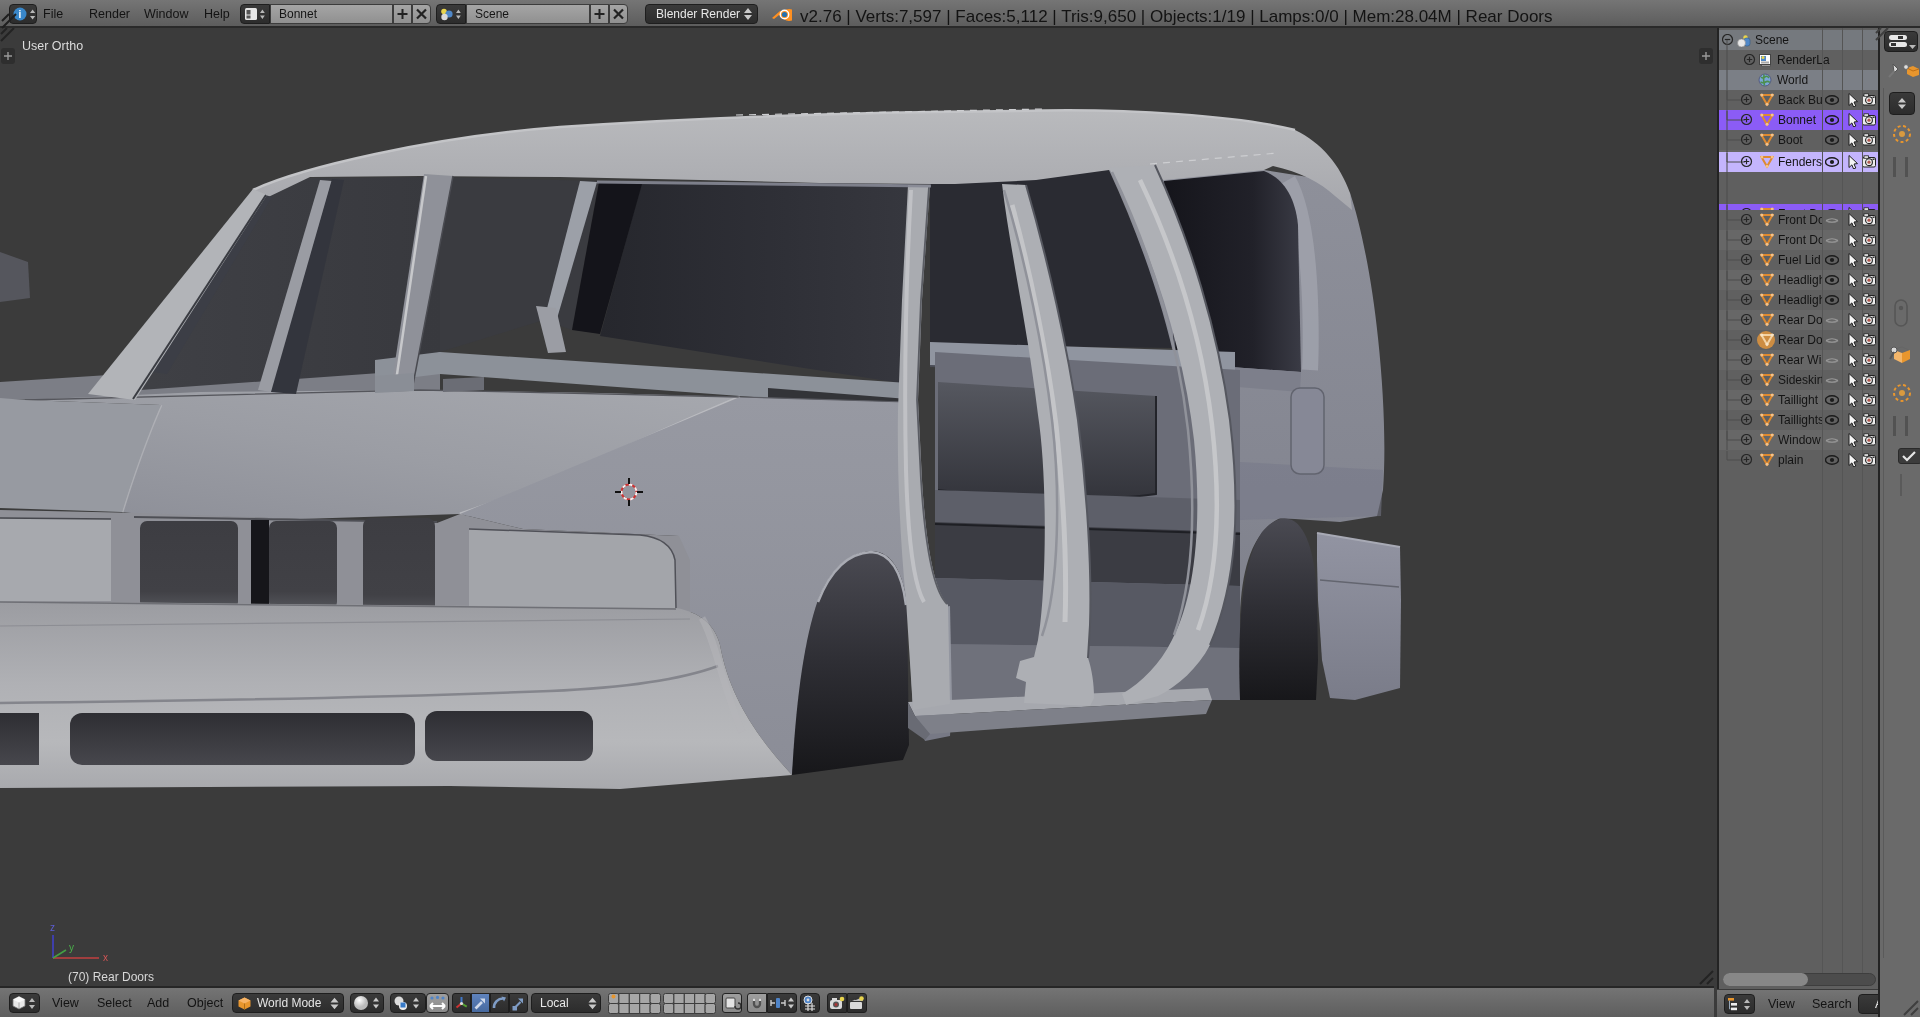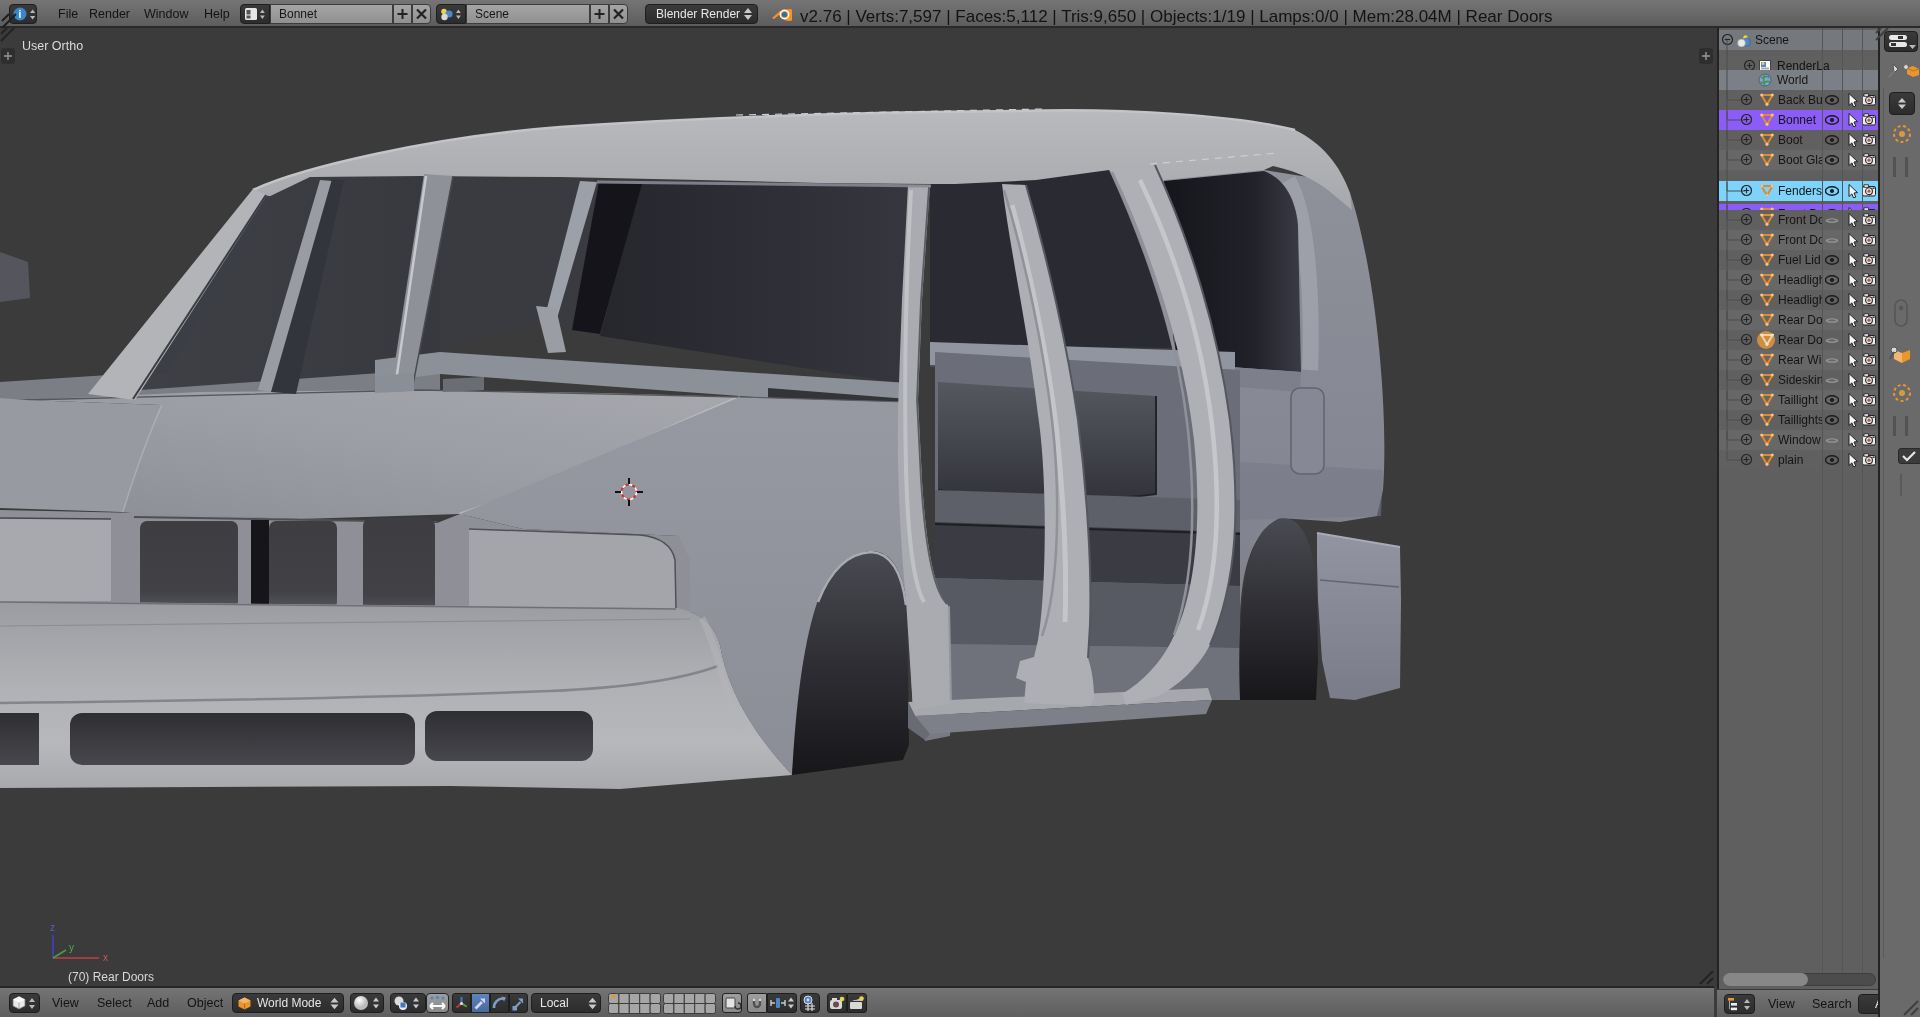--- a/index.html
+++ b/index.html
@@ -19,21 +19,21 @@
 <body>
 <div id="topbar" class="abs">
 
  <div class="abs darkbtn" style="left:9px;top:4px;width:28px;height:20px">
   <svg width="26" height="18">
         <circle cx="10" cy="9" r="6.5" fill="#3987c9"></circle>
         <text x="10" y="13" font-size="10" font-weight="bold" fill="#fff" text-anchor="middle">i</text>
         <path d="M20 8 l2.6-3.6 2.6 3.6z M20 11 l2.6 3.6 2.6-3.6z" fill="#b8b8b8"></path>
       </svg>
  </div>
- <span class="abs mtxt" style="left:58px;top:7px">File</span>
+ <span class="abs mtxt" style="left:43px;top:7px">File</span>
  <span class="abs mtxt" style="left:89px;top:7px">Render</span>
  <span class="abs mtxt" style="left:144px;top:7px">Window</span>
  <span class="abs mtxt" style="left:204px;top:7px">Help</span>
 
  <div class="abs darkbtn" style="left:240px;top:4px;width:30px;height:20px;border-radius:4px 0 0 4px">
   <svg width="28" height="18">
         <rect x="4" y="3" width="12" height="12" rx="1.5" fill="#e6e6e6"></rect>
         <rect x="5.5" y="5" width="4" height="4.5" fill="#555"></rect>
         <rect x="5.5" y="10.5" width="4" height="3" fill="#555"></rect>
         <path d="M19 8 l2.4-3.4 2.4 3.4z M19 10.5 l2.4 3.4 2.4-3.4z" fill="#b8b8b8"></path>
@@ -476,21 +476,21 @@
     </svg>
 <div class="orow" style="top:2px;background:#75797e">
       <svg class="abs" style="left:3px;top:4px" width="12" height="12">
         <use href="#i-minus"></use>
       </svg>
       <svg class="abs" style="left:17px;top:3px" width="15" height="14">
         <use href="#i-scene"></use>
       </svg>
       <span class="abs" style="left:36px">Scene</span>
     </div>
-<div class="orow" style="top:28px;background:#606060">
+<div class="orow" style="top:22px;background:#606060">
       <svg class="abs" style="left:25px;top:4px" width="12" height="12">
         <use href="#i-plus"></use>
       </svg>
       <svg class="abs" style="left:39px;top:3px" width="15" height="14">
         <use href="#i-rlay"></use>
       </svg>
       <span class="abs" style="left:58px">RenderLa</span>
     </div>
 <div class="orow" style="top:42px;background:#7b7f86">
       <svg class="abs" style="left:39px;top:3px" width="14" height="14">
@@ -575,21 +575,21 @@
       <svg class="abs" style="left:106px;top:5px" width="14" height="10">
         <use href="#i-eye-o"></use>
       </svg>
       <svg class="abs" style="left:127px;top:3px" width="12" height="14">
         <use href="#i-cur"></use>
       </svg>
       <svg class="abs" style="left:143px;top:3px" width="14" height="14">
         <use href="#i-cam"></use>
       </svg>
     </div>
-<div class="orow" style="top:153px;background:#7dd3fc">
+<div class="orow" style="top:124px;background:#c4b5fd">
       <svg class="abs" style="left:2px;top:9px;overflow:visible" width="26" height="2">
         <path d="M6 -8 V1 H24" stroke="#4c4c4c" fill="none"></path>
       </svg>
       <svg class="abs" style="left:22px;top:4px" width="12" height="12">
         <use href="#i-plus"></use>
       </svg>
       <svg class="abs" style="left:41px;top:3px" width="14" height="14">
         <use href="#i-tri"></use>
       </svg>
       <span class="abs" style="left:59px;width:44px;overflow:hidden;white-space:nowrap">Fenders</span>

